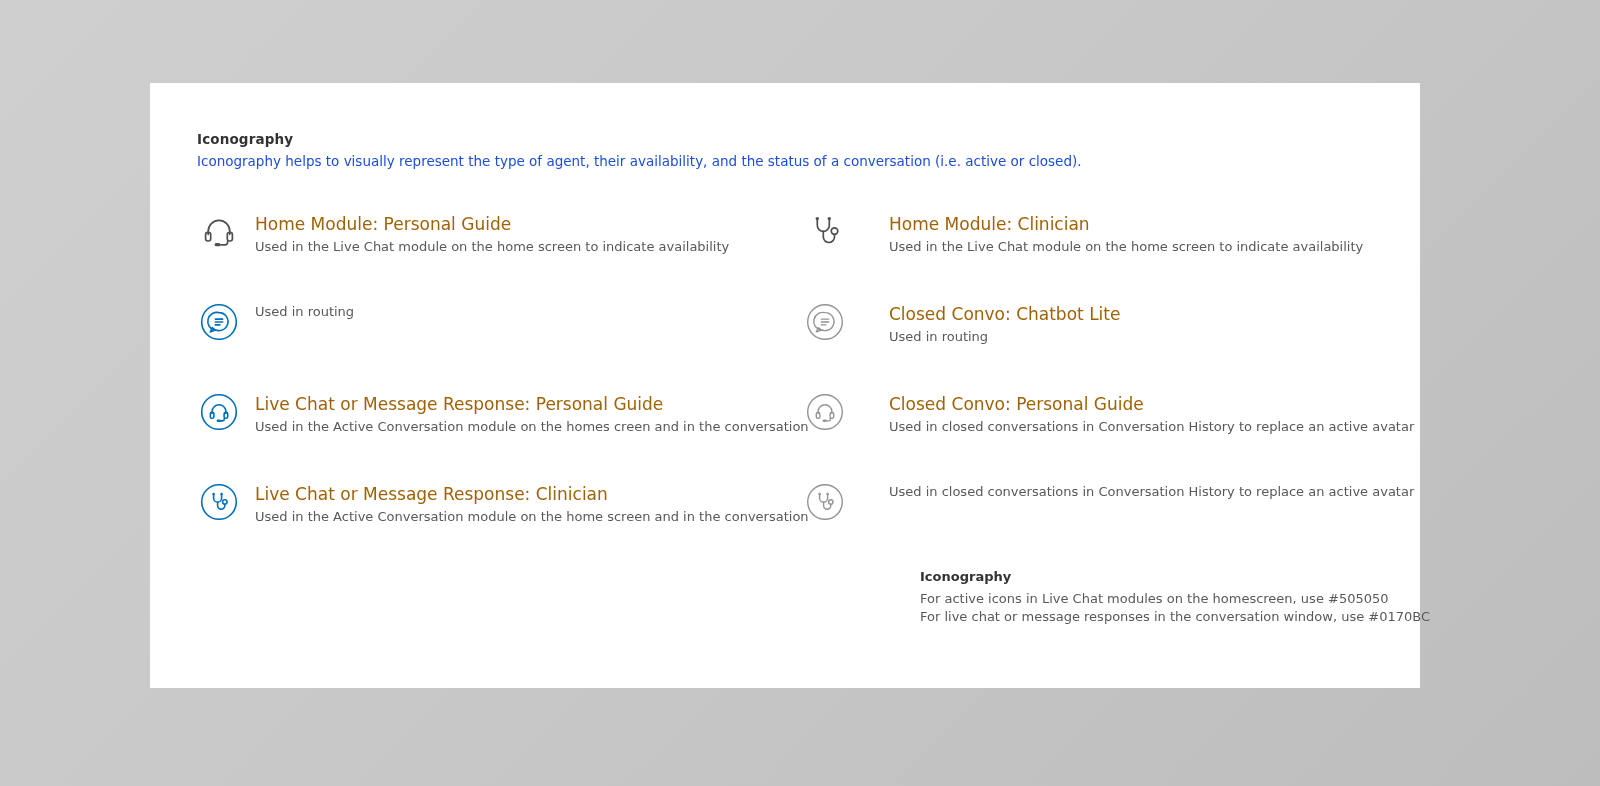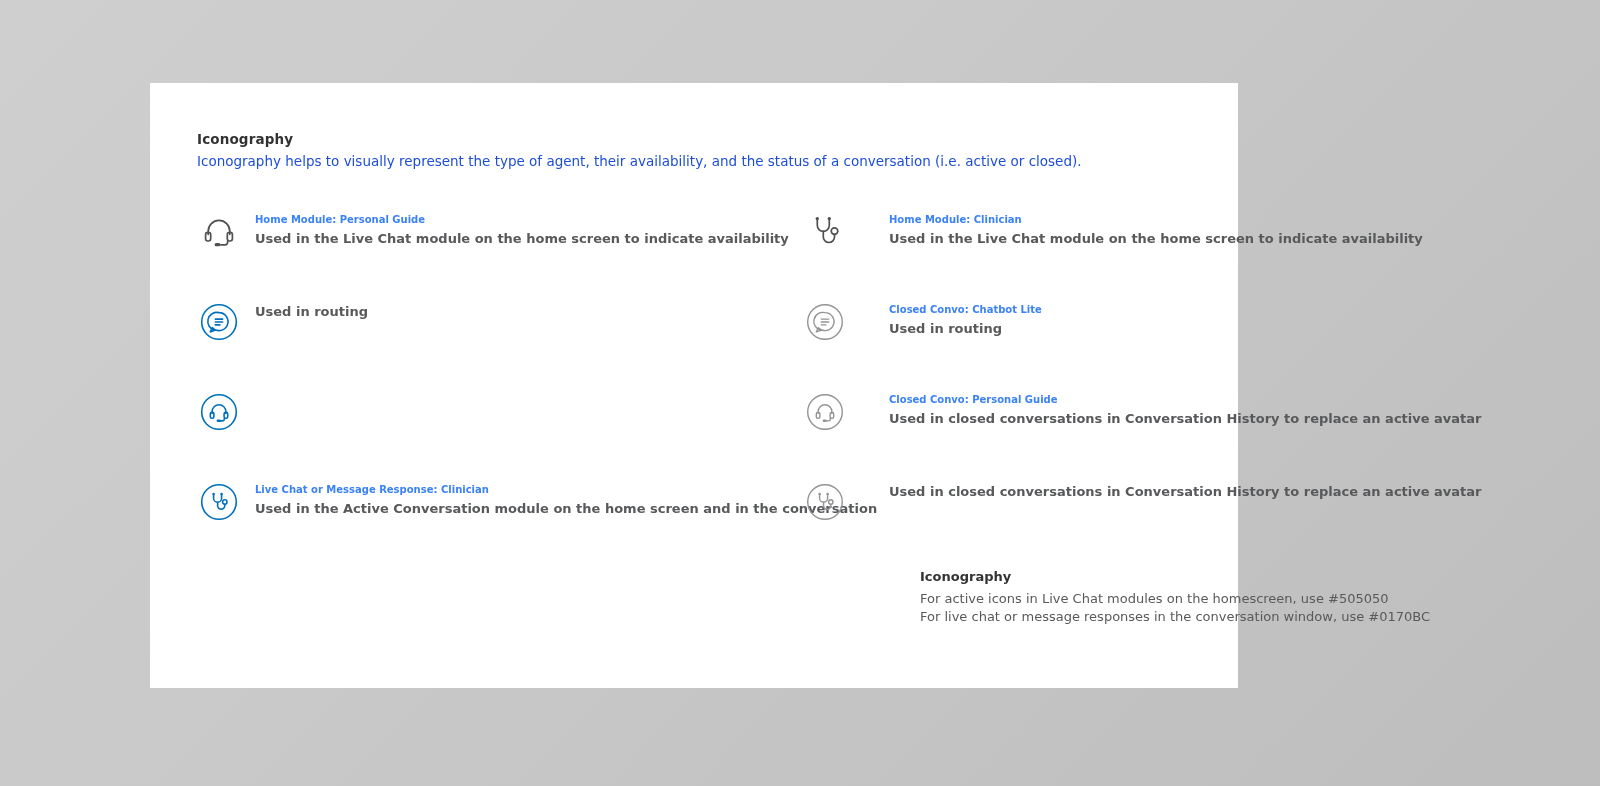--- a/index.html
+++ b/index.html
@@ -13,21 +13,21 @@
     overflow: hidden;
     background: linear-gradient(135deg, #cfcfcf 0%, #c9c9c9 40%, #bdbdbd 100%);
     font-family: "DejaVu Sans", "Liberation Sans", sans-serif;
     -webkit-font-smoothing: antialiased;
   }
 
   .card {
     position: absolute;
     left: 150px;
     top: 83px;
-    width: 1088px;
+    width: 1270px;
     height: 605px;
     background: #ffffff;
     box-sizing: border-box;
   }
 
   
   .intro {
     position: absolute;
     left: 47px;
     top: 48px;
@@ -83,30 +83,30 @@
   }
   .icon-wrap svg {
     display: block;
   }
 
   .cell-text {
     padding-left: 14px;
     padding-top: 6px;
   }
   .cell-title {
-    font-size: 10px;
-    font-weight: bold;
-    color: #3b82f6;
+    font-size: 17px;
+    font-weight: normal;
+    color: #a16207;
     line-height: 1.25;
     margin: 0 0 4px 0;
     white-space: nowrap;
   }
   .cell-desc {
     font-size: 13px;
-    font-weight: bold;
+    font-weight: normal;
     color: #58595b;
     line-height: 1.25;
     margin: 0;
     white-space: nowrap;
   }
 
   
   .note {
     position: absolute;
     left: 770px;
@@ -206,20 +206,24 @@
         <span class="icon-wrap">
           <svg width="38" height="38" viewBox="0 0 38 38" fill="none">
             <circle cx="19" cy="19" r="17.3" stroke="#0170BC" stroke-width="1.6"></circle>
             <path d="M12.1 20.5v-1.9a6.9 6.9 0 0 1 13.8 0v1.9" stroke="#0170BC" stroke-width="1.6" stroke-linecap="round"></path>
             <rect x="10.3" y="19.4" width="3.6" height="5.9" rx="1.6" stroke="#0170BC" stroke-width="1.6"></rect>
             <rect x="24.1" y="19.4" width="3.6" height="5.9" rx="1.6" stroke="#0170BC" stroke-width="1.6"></rect>
             <path d="M24.3 25.5v.8c0 .9-.7 1.6-1.6 1.6h-2.8" stroke="#0170BC" stroke-width="1.6" stroke-linecap="round"></path>
             <rect x="16.6" y="26.6" width="4.2" height="2.5" rx="1.25" fill="#0170BC"></rect>
           </svg>
         </span>
+        <div class="cell-text">
+          <p class="cell-title">Live Chat or Message Response: Personal Guide</p>
+          <p class="cell-desc">Used in the Active Conversation module on the homes creen and in the conversation</p>
+        </div>
       </div>
       <div class="cell right">
         <span class="icon-wrap">
           <svg width="38" height="38" viewBox="0 0 38 38" fill="none">
             <circle cx="19" cy="19" r="17.3" stroke="#939496" stroke-width="1.4"></circle>
             <path d="M12.1 20.5v-1.9a6.9 6.9 0 0 1 13.8 0v1.9" stroke="#939496" stroke-width="1.4" stroke-linecap="round"></path>
             <rect x="10.3" y="19.4" width="3.6" height="5.9" rx="1.6" stroke="#939496" stroke-width="1.4"></rect>
             <rect x="24.1" y="19.4" width="3.6" height="5.9" rx="1.6" stroke="#939496" stroke-width="1.4"></rect>
             <path d="M24.3 25.5v.8c0 .9-.7 1.6-1.6 1.6h-2.8" stroke="#939496" stroke-width="1.4" stroke-linecap="round"></path>
             <rect x="16.6" y="26.6" width="4.2" height="2.5" rx="1.25" fill="#939496"></rect>

